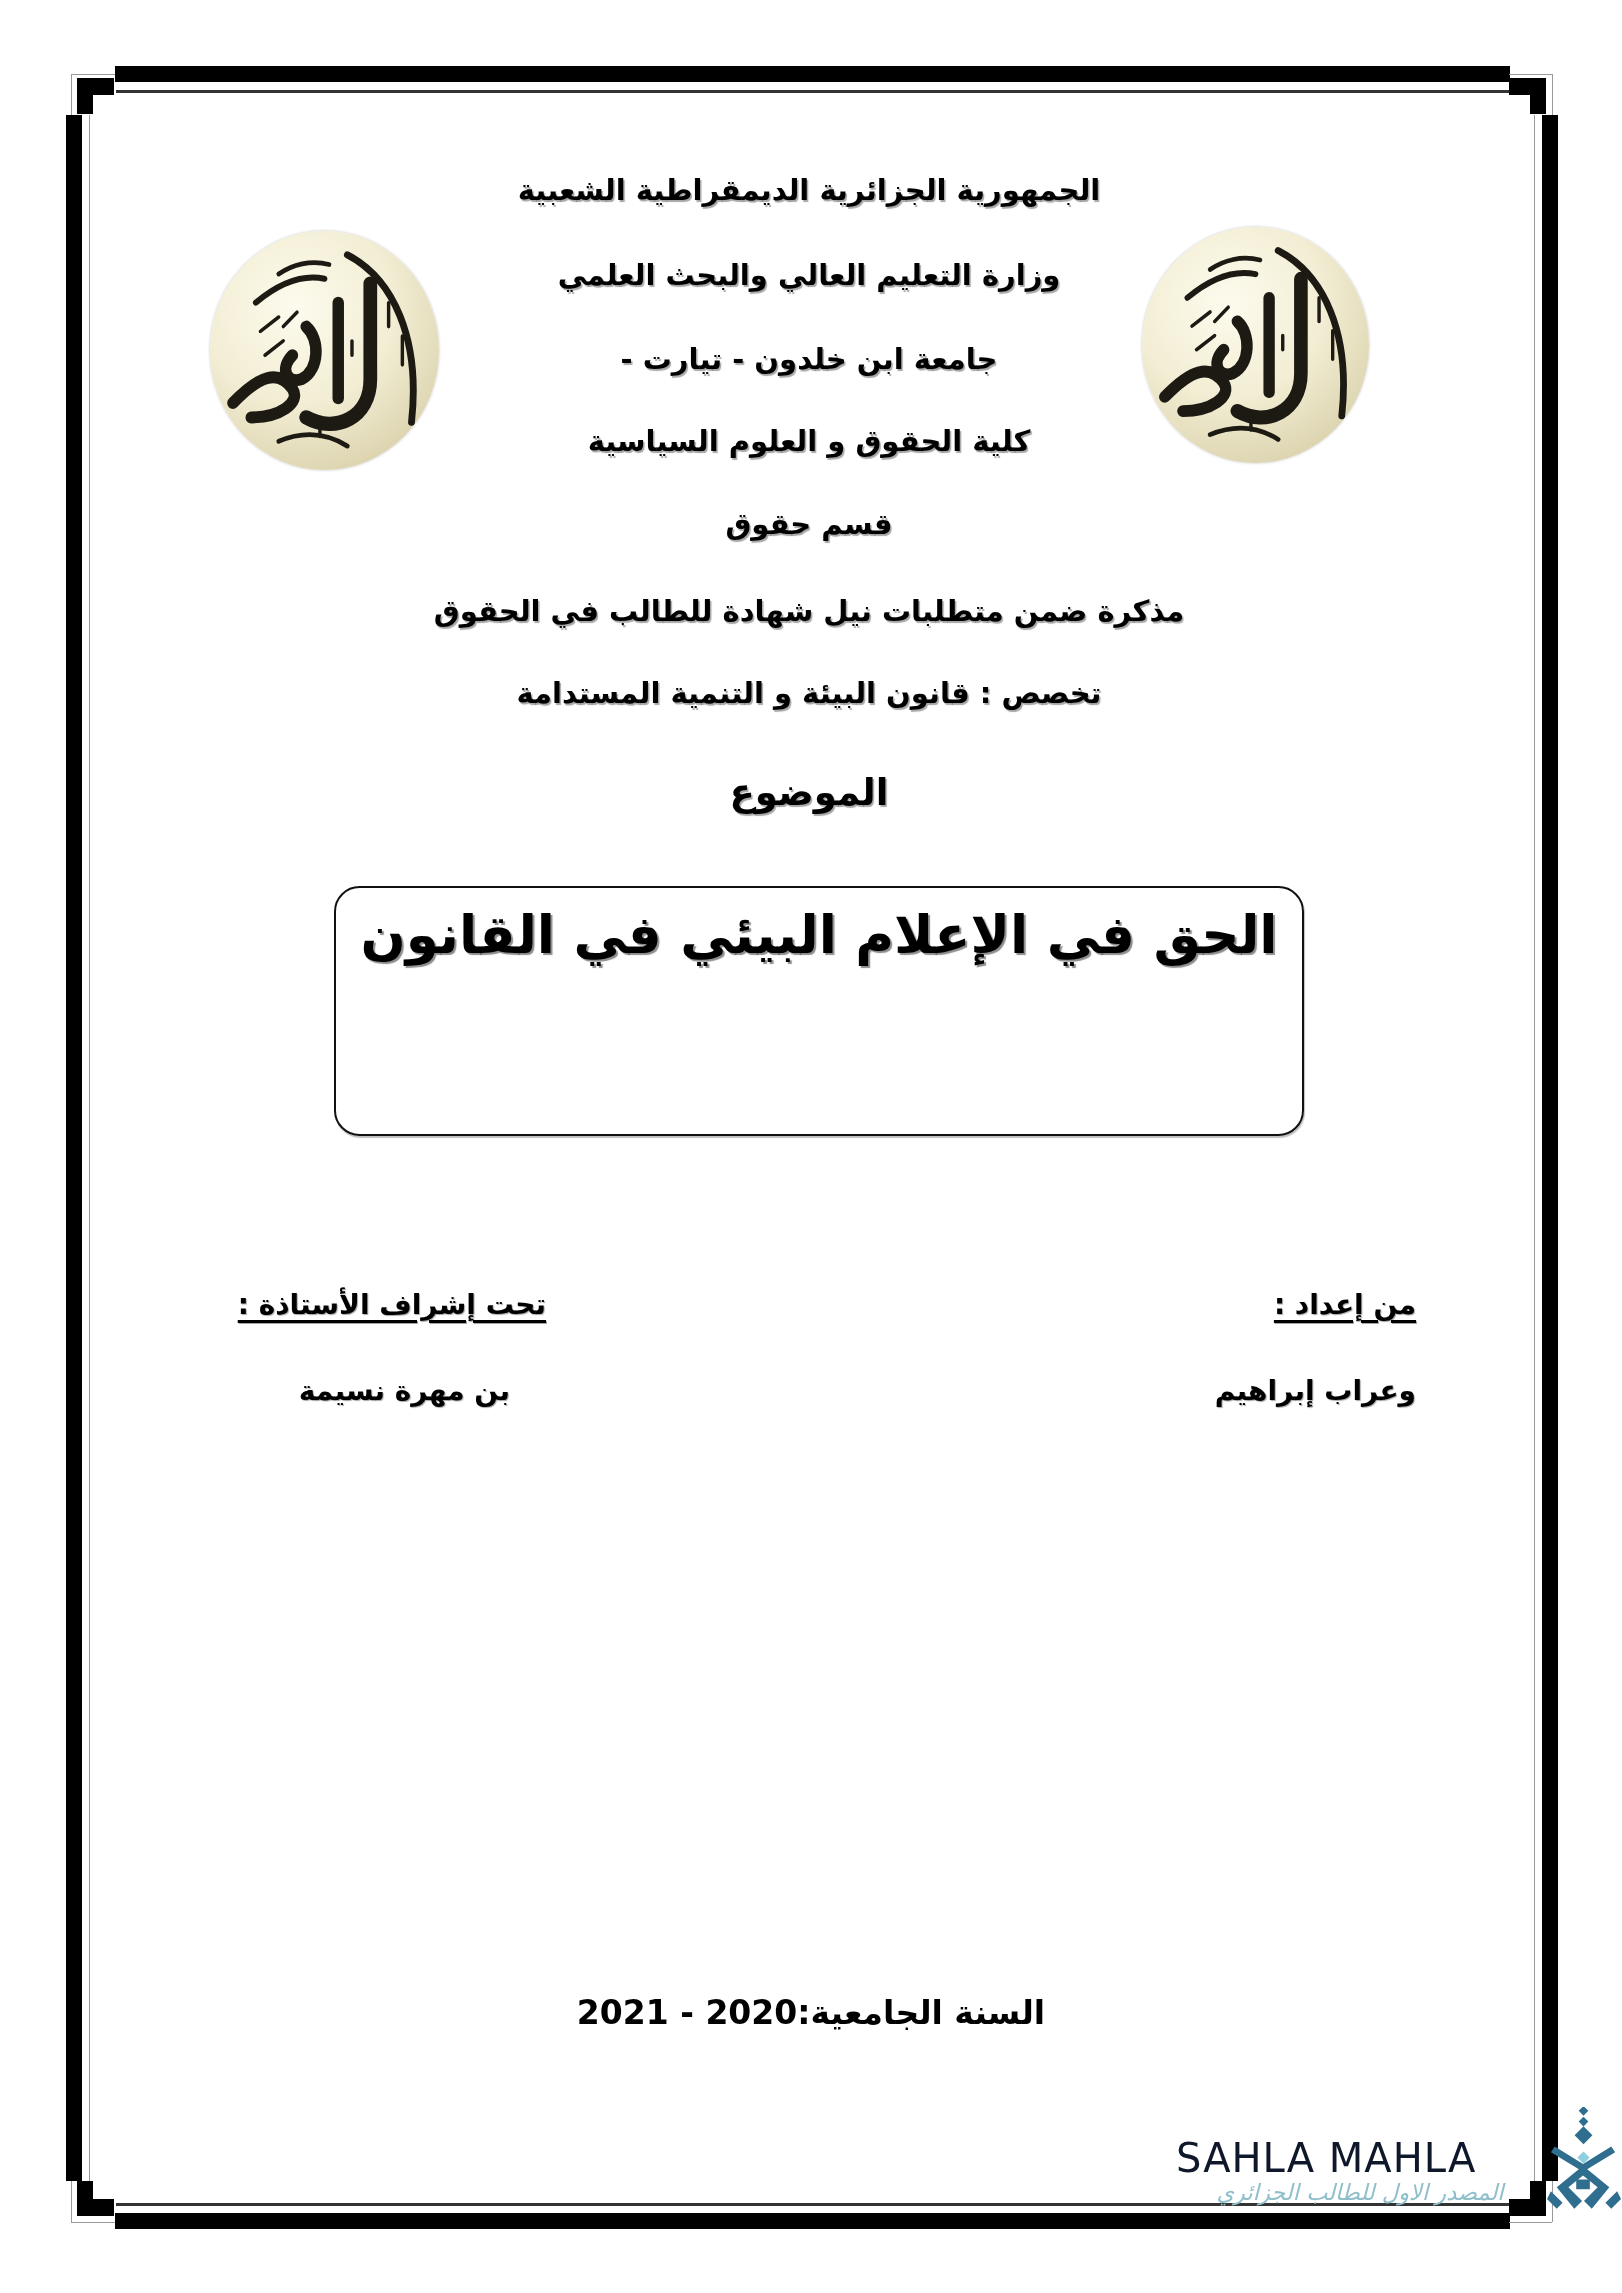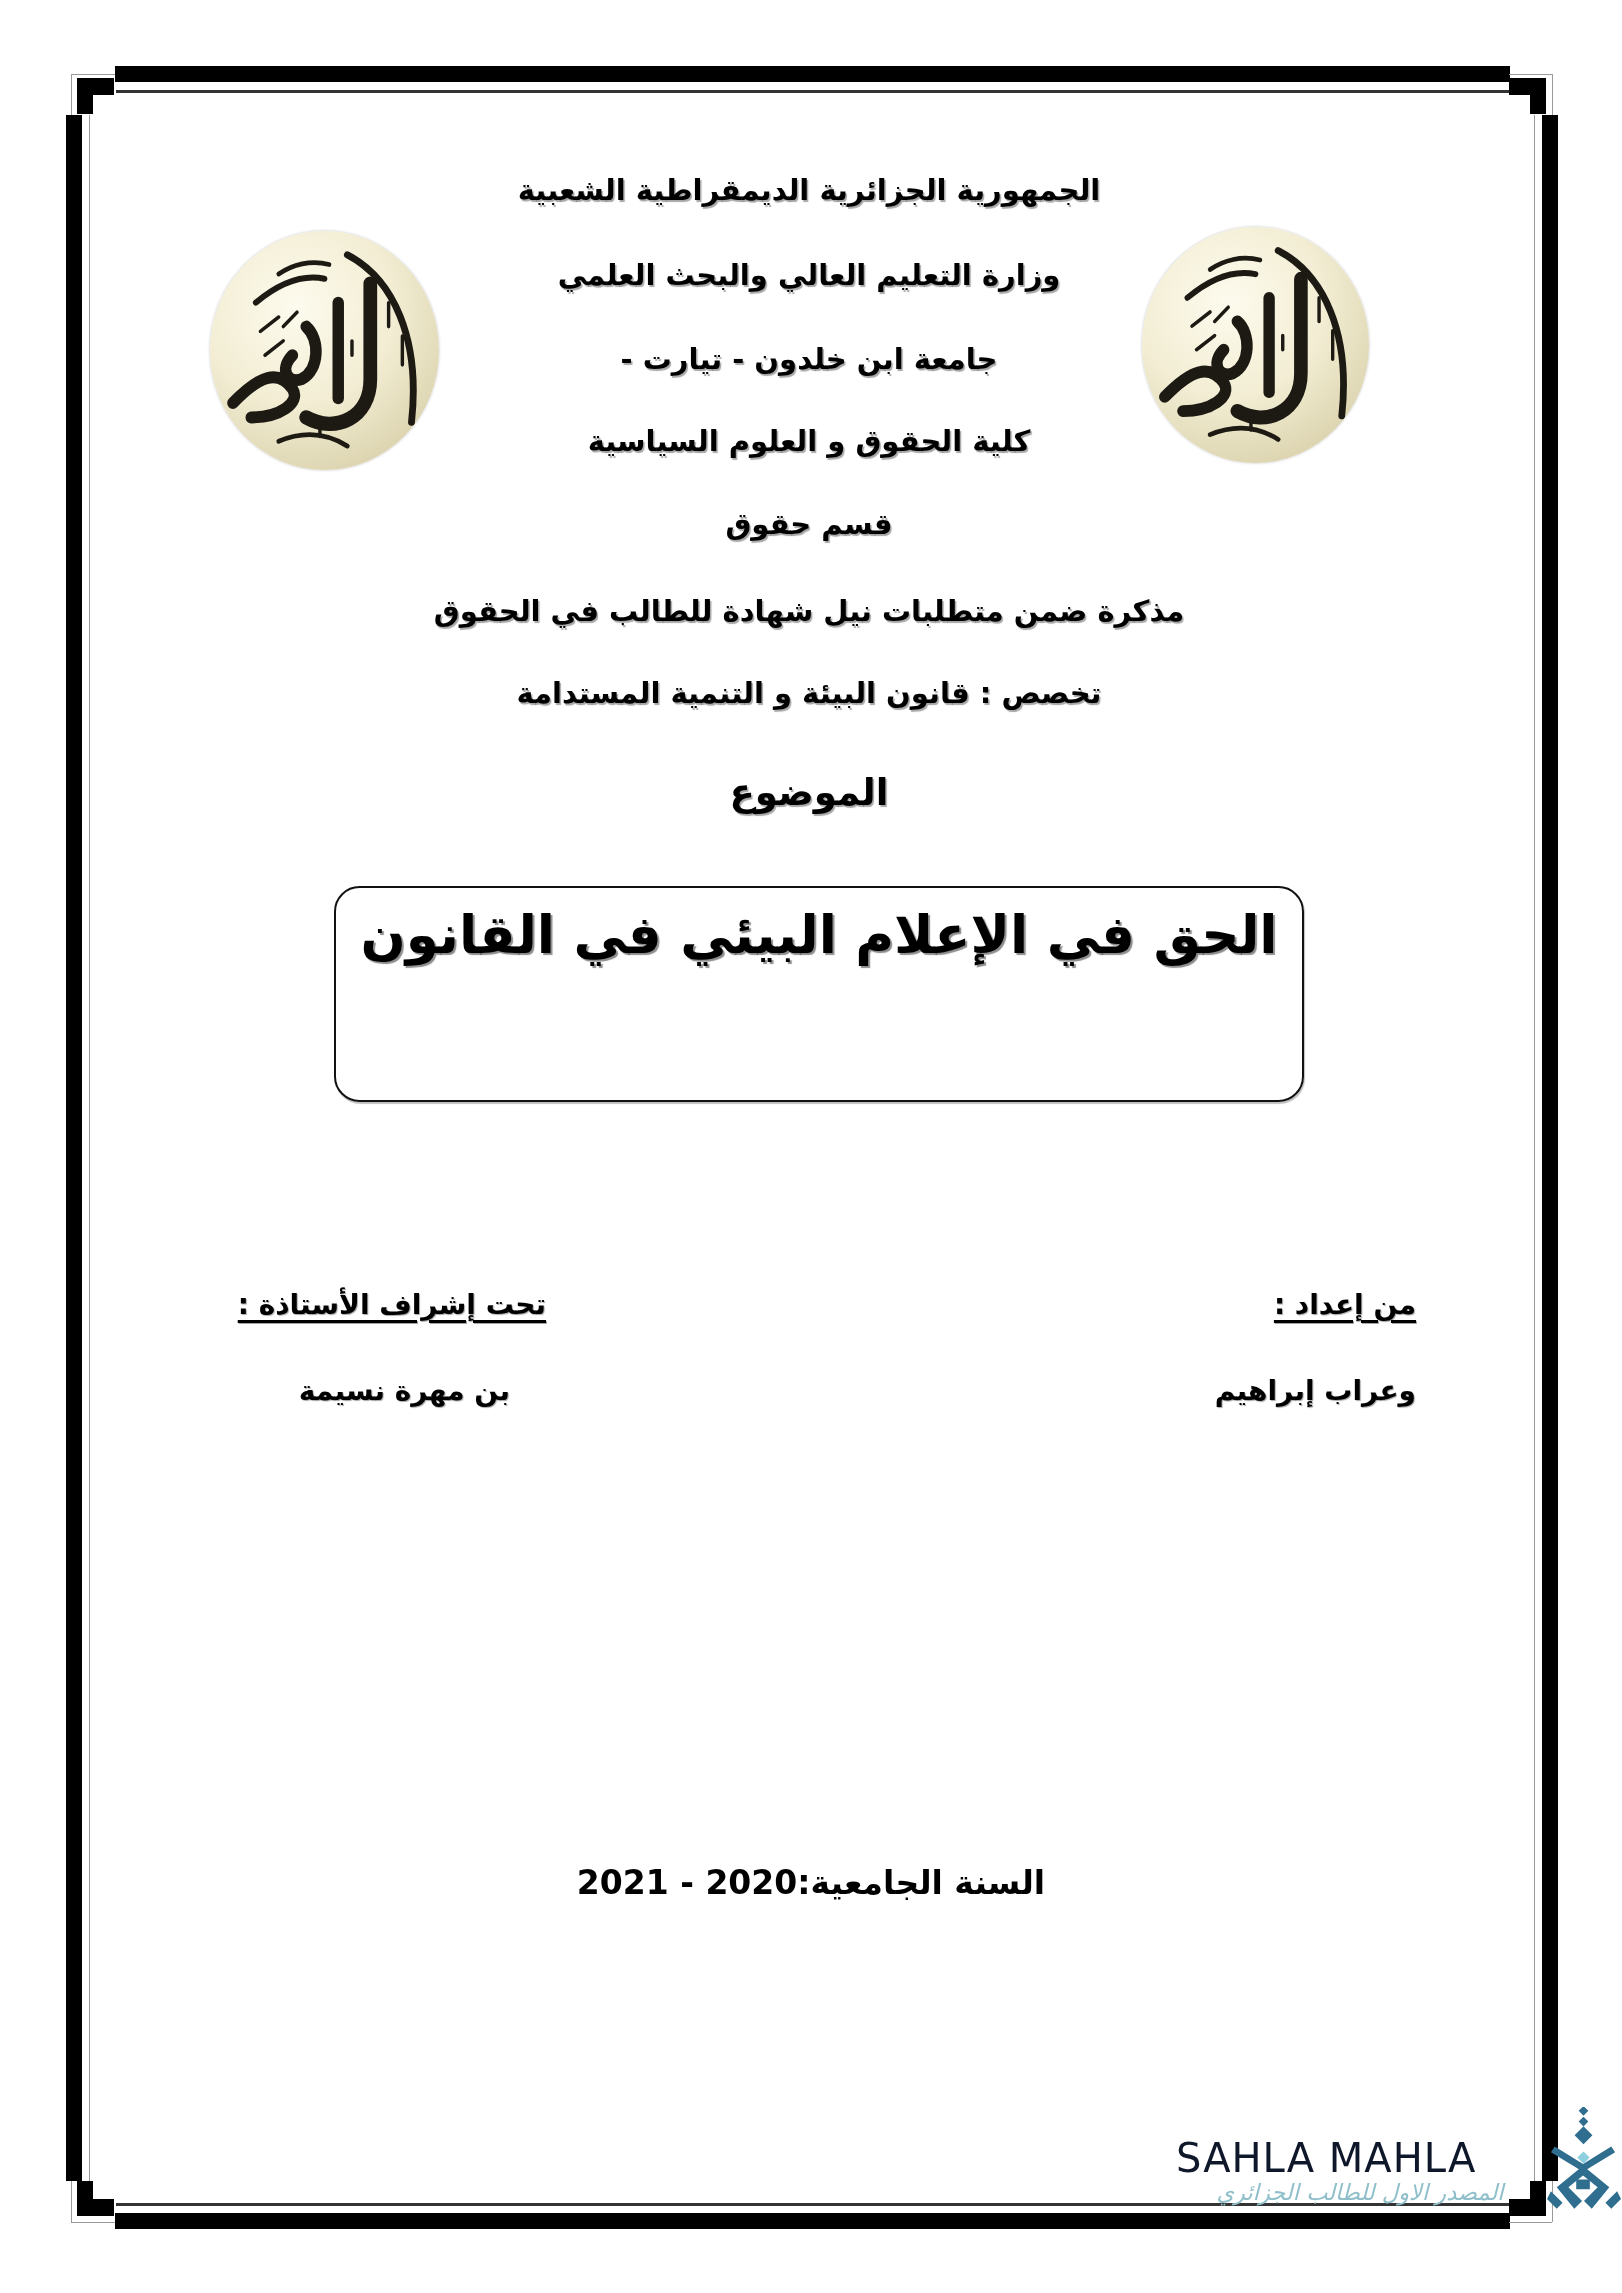--- a/index.html
+++ b/index.html
@@ -33,21 +33,21 @@
       text-shadow: 1.5px 1.5px 1px rgba(0,0,0,0.35);
     }
     .hdr { font-size: 29px; line-height: 39px; }
     .sub { font-size: 37px; line-height: 47px; }
 
     .title-box {
       position: absolute;
       left: 334px;
       top: 886px;
       width: 970px;
-      height: 216px;
+      height: 250px;
       border: 2px solid #111;
       border-radius: 25.5px;
       box-sizing: border-box;
       box-shadow: 1px 2px 1px rgba(0,0,0,0.25);
     }
     .title-line {
       position: absolute;
       left: 0;
       width: 100%;
       text-align: center;
@@ -206,21 +206,21 @@
 <div class="title-box">
   <div class="title-line" style="top:11.8px;">الحق في الإعلام البيئي في القانون</div>
 </div>
 
 <div class="sig sig-label" style="right:206px; top:1286px;">من إعداد :</div>
 <div class="sig" style="right:206px; top:1372px;">وعراب إبراهيم</div>
 
 <div class="sig sig-label" style="right:1076px; top:1286px;">تحت إشراف الأستاذة :</div>
 <div class="sig" style="right:1112px; top:1372px;">بن مهرة نسيمة</div>
 
-<div class="year" style="top:1861px;">السنة الجامعية:2020 - 2021</div>
+<div class="year" style="top:1991px;">السنة الجامعية:2020 - 2021</div>
 
 <div class="wm-title" style="color:#0f172a;">SAHLA MAHLA</div>
 <div class="wm-sub" style="color:#8fbfca;">المصدر الاول للطالب الجزائري</div>
 <svg class="wm-logo" viewBox="0 0 76 110">
   <g fill="#2f6e8e">
     <rect x="34" y="0" width="7" height="7" transform="rotate(45 37.5 3.5)"></rect>
     <rect x="34" y="11" width="7" height="7" transform="rotate(45 37.5 14.5)"></rect>
     <rect x="31" y="22" width="13" height="13" transform="rotate(45 37.5 28.5)"></rect>
     <path d="M8 40 L37 58 L66 40 L70 46 L37 66 L4 46 Z"></path>
     <rect x="33" y="47" width="9" height="9" fill="#8fd0e0" transform="rotate(45 37.5 51.5)"></rect>

